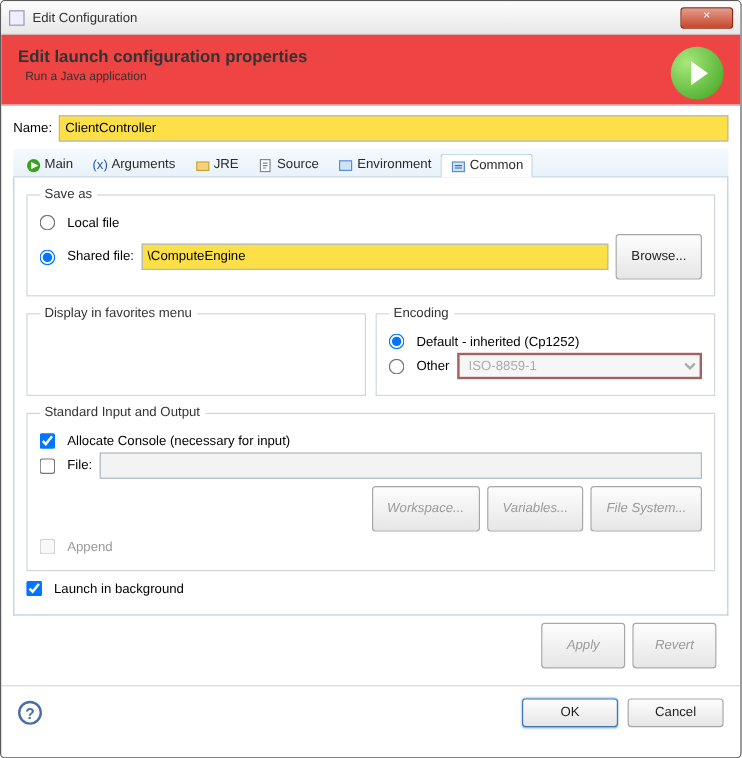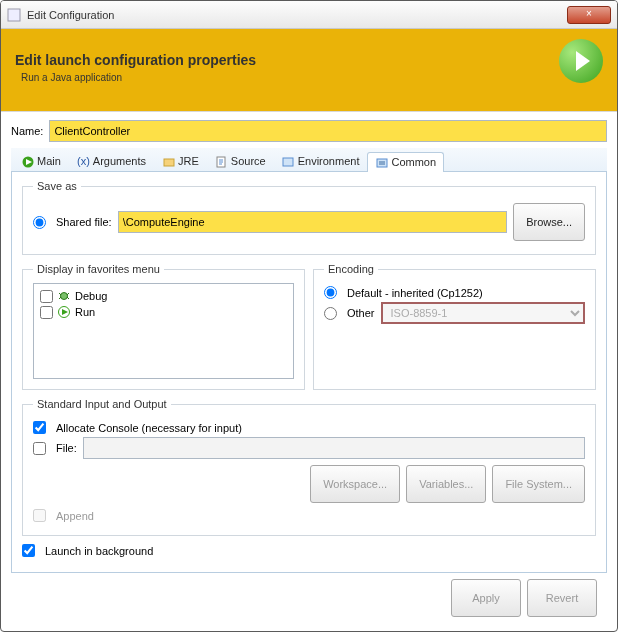--- a/index.html
+++ b/index.html
@@ -2,21 +2,21 @@
 <html><head>
 <meta charset="utf-8">
 <style>
 * { box-sizing: border-box; margin: 0; padding: 0; font-family: "Segoe UI", Tahoma, sans-serif; font-size: 11px; }
 body { background: #fff; width: 618px; height: 632px; overflow: hidden; border: 1px solid #5a5a5a; border-radius: 4px; }
 .titlebar { height: 28px; background: linear-gradient(#fdfdfd, #e8e8e8); display: flex; align-items: center; padding: 0 6px; border-bottom: 1px solid #c9c9c9; }
 .title-icon { width: 14px; height: 14px; margin-right: 6px; }
 .title-text { flex: 1; color: #333; }
 .close-btn { width: 44px; height: 18px; background: linear-gradient(#e39e8d, #c7472b); border: 1px solid #8a2c17; border-radius: 3px; color: #fff; text-align: center; line-height: 14px; font-size: 10px; }
 
-.banner { padding: 10px 14px 28px 14px; display: flex; align-items: flex-end; border-bottom: 1px solid #d8d8d8; background: #eab308; }
+.banner { padding: 10px 14px 4px 14px; display: flex; align-items: flex-start; border-bottom: 1px solid #d8d8d8; background: #ef4444; }
 .banner-text { flex: 1; }
 .banner-title { font-size: 14px; font-weight: bold; color: #333; margin-bottom: 4px; }
 .banner-sub { font-size: 10px; color: #333; padding-left: 6px; }
 .run-circle { width: 44px; height: 44px; border-radius: 50%; background: radial-gradient(circle at 30% 30%, #a7e87c, #3ba21d); display: flex; align-items: center; justify-content: center; }
 .run-tri { width: 0; height: 0; border-left: 14px solid #fff; border-top: 10px solid transparent; border-bottom: 10px solid transparent; margin-left: 4px; }
 
 .content { padding: 8px 10px; }
 .name-row { display: flex; align-items: center; gap: 6px; margin-bottom: 6px; }
 .name-row input { flex: 1; height: 22px; border: 1px solid #a9b8c8; padding: 2px 4px; background: #fff; }
 
@@ -28,21 +28,21 @@
 .panel { border: 1px solid #b8cde0; border-top: none; padding: 8px 10px 12px 10px; background: #fff; }
 
 fieldset.group { border: 1px solid #d0d7de; margin-bottom: 8px; padding: 8px 10px 10px 10px; }
 fieldset.group legend { padding: 0 4px; color: #333; }
 
 .row { display: flex; align-items: center; gap: 6px; margin: 3px 0; }
 .row input[type=radio], .row input[type=checkbox] { margin-right: 4px; }
 input.text { height: 22px; border: 1px solid #adb8c4; padding: 2px 4px; background: #fde047; flex: 1; }
 input.text:disabled, select:disabled { background: #f3f3f3; color: #888; }
 button.win { height: 38px; padding: 0 12px; background: linear-gradient(#fdfdfd, #e6e6e6); border: 1px solid #a7a7a7; border-radius: 3px; color: #222; min-width: 70px; }
-button.win:disabled { color: #9a9a9a; }
+button.win:disabled { color: #9a9a9a; font-style: italic; }
 
 .two-col { display: flex; gap: 8px; }
 .col { flex: 1; }
 
 .fav-list { border: 1px solid #adb8c4; height: 96px; padding: 4px; background: #fff; }
 .fav-item { display: flex; align-items: center; gap: 4px; padding: 1px 2px; }
 .fav-item .mini-icon { width: 14px; height: 14px; display: inline-flex; align-items: center; justify-content: center; }
 
 select { height: 22px; border: 2px solid #7f1d1d; background: #fff; padding: 1px 4px; flex: 1; }
 
@@ -139,55 +139,34 @@
         </span>
       <span>Common</span>
     </div>
   </div>
 
   <div class="panel">
 
     <fieldset class="group">
       <legend>Save as</legend>
       <div class="row">
+        <input type="radio" name="saveas" style="">
+        <label>Local file</label>
+      </div>
+      <div class="row">
         <input type="radio" name="saveas" checked="" style="">
         <label>Shared file:</label>
         <input class="text" type="text" value="\ComputeEngine" style="">
         <button class="win">Browse...</button>
       </div>
     </fieldset>
 
     <div class="two-col">
       <fieldset class="group col">
         <legend>Display in favorites menu</legend>
-        <div class="fav-list">
-          <div class="fav-item">
-            <input type="checkbox" style="">
-            <span class="mini-icon">
-                <svg width="14" height="12">
-                  <circle cx="7" cy="6" r="3.5" fill="#7bc06a" stroke="#2d7a1c"></circle>
-                  <line x1="2" y1="3" x2="4" y2="5" stroke="#2d7a1c"></line>
-                  <line x1="12" y1="3" x2="10" y2="5" stroke="#2d7a1c"></line>
-                  <line x1="2" y1="9" x2="4" y2="7" stroke="#2d7a1c"></line>
-                  <line x1="12" y1="9" x2="10" y2="7" stroke="#2d7a1c"></line>
-                </svg>
-              </span>
-            <span>Debug</span>
-          </div>
-          <div class="fav-item">
-            <input type="checkbox" style="">
-            <span class="mini-icon">
-                <svg width="12" height="12">
-                  <circle cx="6" cy="6" r="5.5" fill="#fff" stroke="#3ba21d"></circle>
-                  <polygon points="4,3 10,6 4,9" fill="#3ba21d"></polygon>
-                </svg>
-              </span>
-            <span>Run</span>
-          </div>
-        </div>
       </fieldset>
 
       <fieldset class="group col">
         <legend>Encoding</legend>
         <div class="row">
           <input type="radio" name="enc" checked="" style="">
           <label>Default - inherited (Cp1252)</label>
         </div>
         <div class="row">
           <input type="radio" name="enc" style="">

